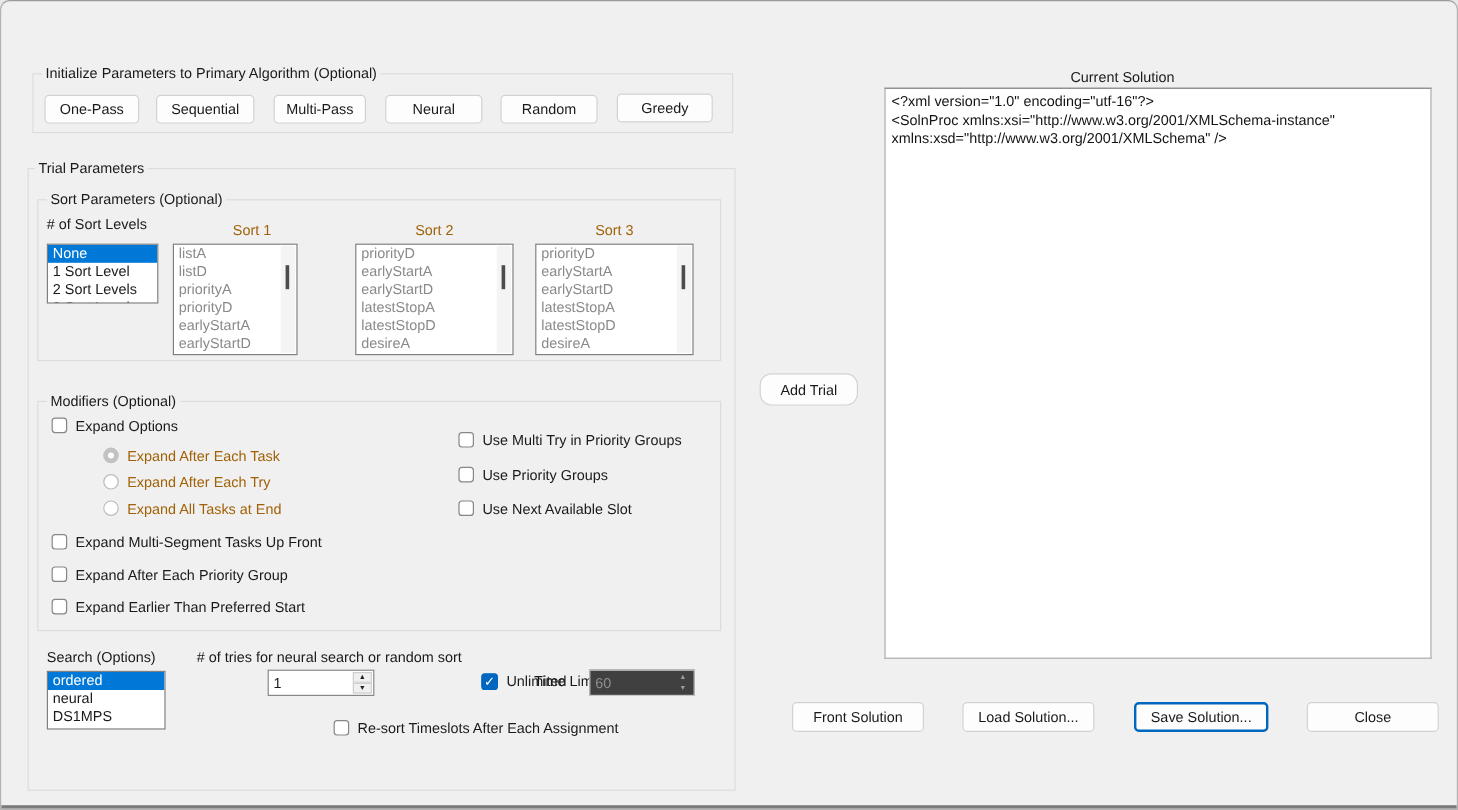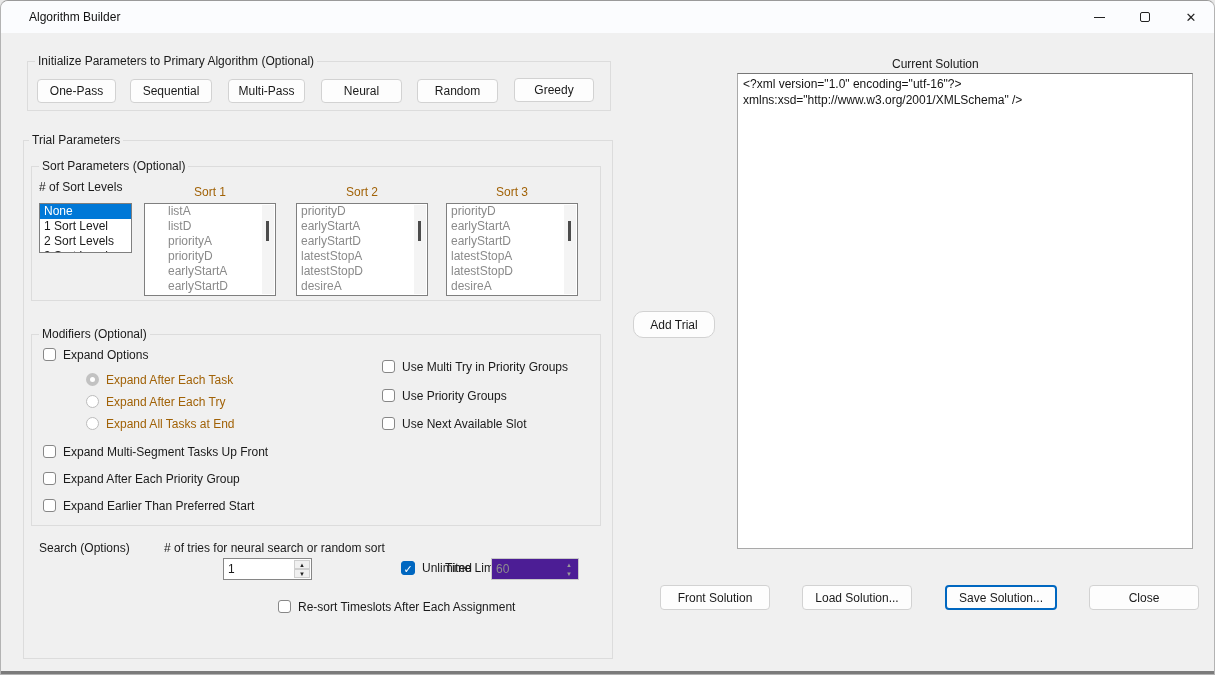--- a/index.html
+++ b/index.html
@@ -31,44 +31,32 @@
   .cb.checked { width:14px; height:14px; background:#0067c0; border-color:#0067c0; color:#fff;
                 font-size:11px; line-height:14px; text-align:center; }
   .radio { position:absolute; width:13px; height:13px; border-radius:50%; background:#fff; border:1px solid #bcbcbc; }
   .radio.sel { border:4px solid #c2c2c2; }
   .spin { position:absolute; background:#fff; border:1px solid #868686; }
   .spin .val { position:absolute; left:4px; top:0; line-height:20px; font-size:12px; }
   .spin .btns { position:absolute; right:1px; top:1px; width:16px; bottom:1px; }
   .spin .sbtn { position:absolute; left:0; width:16px; height:9px; background:#f0f0f0; border:1px solid #cfcfcf;
                 display:flex; align-items:center; justify-content:center; font-size:6px; color:#222; }
   .spin .sbtn.up { top:0; } .spin .sbtn.dn { bottom:0; }
-  .spin.dis { background:#4c1d95; border-color:#c8c8c8; }
+  .spin.dis { background:#404040; border-color:#c8c8c8; }
   .spin.dis .val { color:#8e8e8e; }
   .spin.dis .sbtn { background:transparent; border:none; color:#9a9a9a; }
   .textarea { position:absolute; background:#fff; border:1px solid #a9a9a9; border-top-color:#777; padding:3px 5px; }
   .textarea .xline { font-size:12px; line-height:15.5px; white-space:nowrap; color:#141414; }
   .bottom-edge { position:absolute; left:0; bottom:0; width:100%; height:3px; background:#7b7b7b; }
 </style>
 </head>
 <body>
 
 <div class="window">
 
-  <div class="titlebar">
-    <div class="title-text">Algorithm Builder</div>
-    <div class="winbtn" style="right:92px;">
-        <span class="glyph-min"></span>
-      </div>
-    <div class="winbtn" style="right:46px;">
-        <span class="glyph-max"></span>
-      </div>
-    <div class="winbtn" style="right:0;">
-        <span class="glyph-close">✕</span>
-      </div>
-  </div>
 
   <div class="grp" style="left:26px; top:60px; width:584px; height:50px;">
     <span class="grp-label">Initialize Parameters to Primary Algorithm (Optional)</span>
   </div>
   <div class="btn" style="left:36px; top:78px; width:79px; height:24px;">One-Pass</div>
   <div class="btn" style="left:129px; top:78px; width:82px; height:24px;">Sequential</div>
   <div class="btn" style="left:227px; top:78px; width:77px; height:24px;">Multi-Pass</div>
   <div class="btn" style="left:320px; top:78px; width:81px; height:24px;">Neural</div>
   <div class="btn" style="left:416px; top:78px; width:81px; height:24px;">Random</div>
   <div class="btn" style="left:513px; top:77px; width:80px; height:24px;">Greedy</div>
@@ -85,21 +73,21 @@
     <div class="item sel">None</div>
     <div class="item">1 Sort Level</div>
     <div class="item">2 Sort Levels</div>
     <div class="item">3 Sort Levels</div>
   </div>
 
   <div class="lbl dis center" style="left:143px; top:184px; width:132px;">Sort 1</div>
   <div class="lbl dis center" style="left:295px; top:184px; width:132px;">Sort 2</div>
   <div class="lbl dis center" style="left:445px; top:184px; width:132px;">Sort 3</div>
 
-  <div class="listbox dis" style="left:143px; top:202px; width:132px; height:93px;padding-left:19px;">
+  <div class="listbox dis" style="left:143px; top:202px; width:104px; height:93px;">
     <div class="item">listA</div>
     <div class="item">listD</div>
     <div class="item">priorityA</div>
     <div class="item">priorityD</div>
     <div class="item">earlyStartA</div>
     <div class="item">earlyStartD</div>
     <div class="vscroll">
         <div class="vthumb"></div>
       </div>
   </div>
@@ -147,20 +135,25 @@
   <div class="lbl" style="left:401px; top:416px;">Use Next Available Slot</div>
 
   <span class="cb" style="left:42px; top:444px;"></span>
   <div class="lbl" style="left:62px; top:444px;">Expand Multi-Segment Tasks Up Front</div>
   <span class="cb" style="left:42px; top:471px;"></span>
   <div class="lbl" style="left:62px; top:471px;">Expand After Each Priority Group</div>
   <span class="cb" style="left:42px; top:498px;"></span>
   <div class="lbl" style="left:62px; top:498px;">Expand Earlier Than Preferred Start</div>
 
   <div class="lbl" style="left:38px; top:540px;">Search (Options)</div>
+  <div class="listbox" style="left:38px; top:558px; width:99px; height:49px;">
+    <div class="item sel">ordered</div>
+    <div class="item">neural</div>
+    <div class="item">DS1MPS</div>
+  </div>
 
   <div class="lbl" style="left:163px; top:540px;"># of tries for neural search or random sort</div>
   <div class="spin" style="left:222px; top:557px; width:89px; height:22px;">
     <span class="val">1</span>
     <span class="btns">
       <span class="sbtn up">▲</span>
       <span class="sbtn dn">▼</span>
     </span>
   </div>
 
@@ -174,20 +167,21 @@
       <span class="sbtn dn">▼</span>
     </span>
   </div>
 
   <span class="cb" style="left:277px; top:599px;"></span>
   <div class="lbl" style="left:297px; top:599px;">Re-sort Timeslots After Each Assignment</div>
 
   <div class="lbl" style="left:891px; top:56px;">Current Solution</div>
   <div class="textarea" style="left:736px; top:72px; width:456px; height:476px;">
     <div class="xline">&lt;?xml version="1.0" encoding="utf-16"?&gt;</div>
+    <div class="xline">&lt;SolnProc xmlns:xsi="http://www.w3.org/2001/XMLSchema-instance"</div>
     <div class="xline">xmlns:xsd="http://www.w3.org/2001/XMLSchema" /&gt;</div>
   </div>
 
   <div class="btn" style="left:632px; top:310px; width:82px; height:27px;border-radius:10px;">Add Trial</div>
 
   <div class="btn" style="left:659px; top:584px; width:110px; height:25px;">Front Solution</div>
   <div class="btn" style="left:801px; top:584px; width:110px; height:25px;">Load Solution...</div>
   <div class="btn primary" style="left:944px; top:584px; width:112px; height:25px;">Save Solution...</div>
   <div class="btn" style="left:1088px; top:584px; width:110px; height:25px;">Close</div>
 

